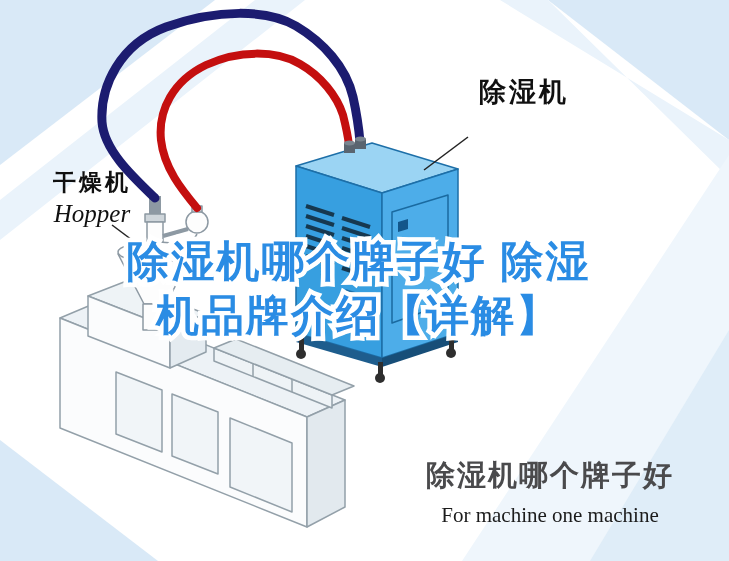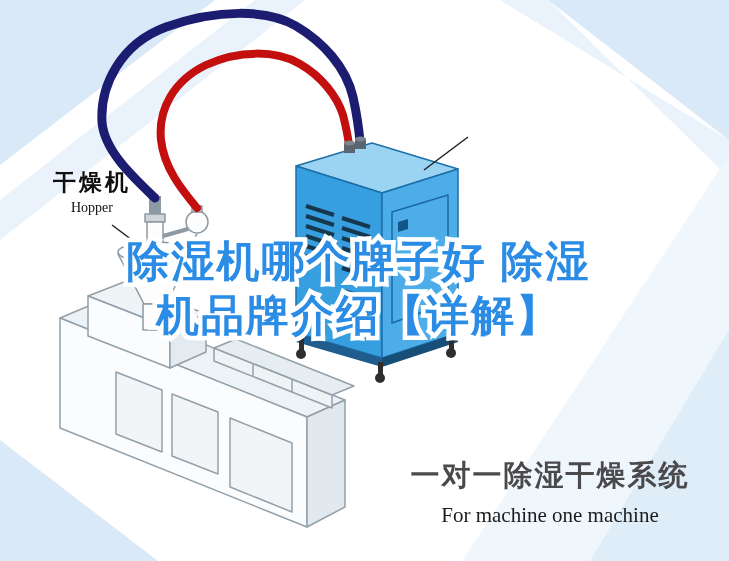--- a/index.html
+++ b/index.html
@@ -10,21 +10,21 @@
     font-family:"Liberation Sans", sans-serif;
   }
   .stage svg { position:absolute; left:0; top:0; }
 
   .label { position:absolute; text-align:center; color:#101010; }
   .label .zh { font-weight:bold; letter-spacing:3px; }
   .label .en { font-family:"Liberation Serif", serif; margin-top:2px; }
 
   .hopper-label { left:44px; top:167px; width:96px; }
   .hopper-label .zh { font-size:23px; }
-  .hopper-label .en { font-size:14px; }
+  .hopper-label .en { font-size:25px;font-style:italic; }
 
   .dehu-label { left:446px; top:74px; width:156px; }
   .dehu-label .zh { font-size:27px; }
   .dehu-label .en { font-size:20px; }
 
   .main-title {
     position:absolute; left:0; right:12px; top:234px; text-align:center;
     font-weight:bold; font-size:43px; line-height:54px; letter-spacing:2px;
   }
   .title-line { position:relative; height:54px; }
@@ -139,31 +139,32 @@
     <line x1="468" y1="137" x2="424" y2="170" stroke="#222222" stroke-width="1.5"></line>
     <line x1="112" y1="225" x2="140" y2="246" stroke="#222222" stroke-width="1.5"></line>
   </svg>
 
   <div class="label hopper-label">
     <div class="zh">干燥机</div>
     <div class="en">Hopper</div>
   </div>
 
   <div class="label dehu-label">
+    <div class="zh">除湿机</div>
   </div>
 
   <div class="main-title">
     <div class="title-line">
       <span class="outline" aria-hidden="true">除湿机哪个牌子好 除湿</span>
       <span class="fill">除湿机哪个牌子好 除湿</span>
     </div>
     <div class="title-line">
       <span class="outline" aria-hidden="true">机品牌介绍【详解】</span>
       <span class="fill">机品牌介绍【详解】</span>
     </div>
   </div>
 
   <div class="caption">
-    <div class="zh">一对一除湿干燥系统</div>
+    <div class="zh">除湿机哪个牌子好</div>
     <div class="en">For machine one machine</div>
   </div>
 
 </div>
 
 </body></html>

